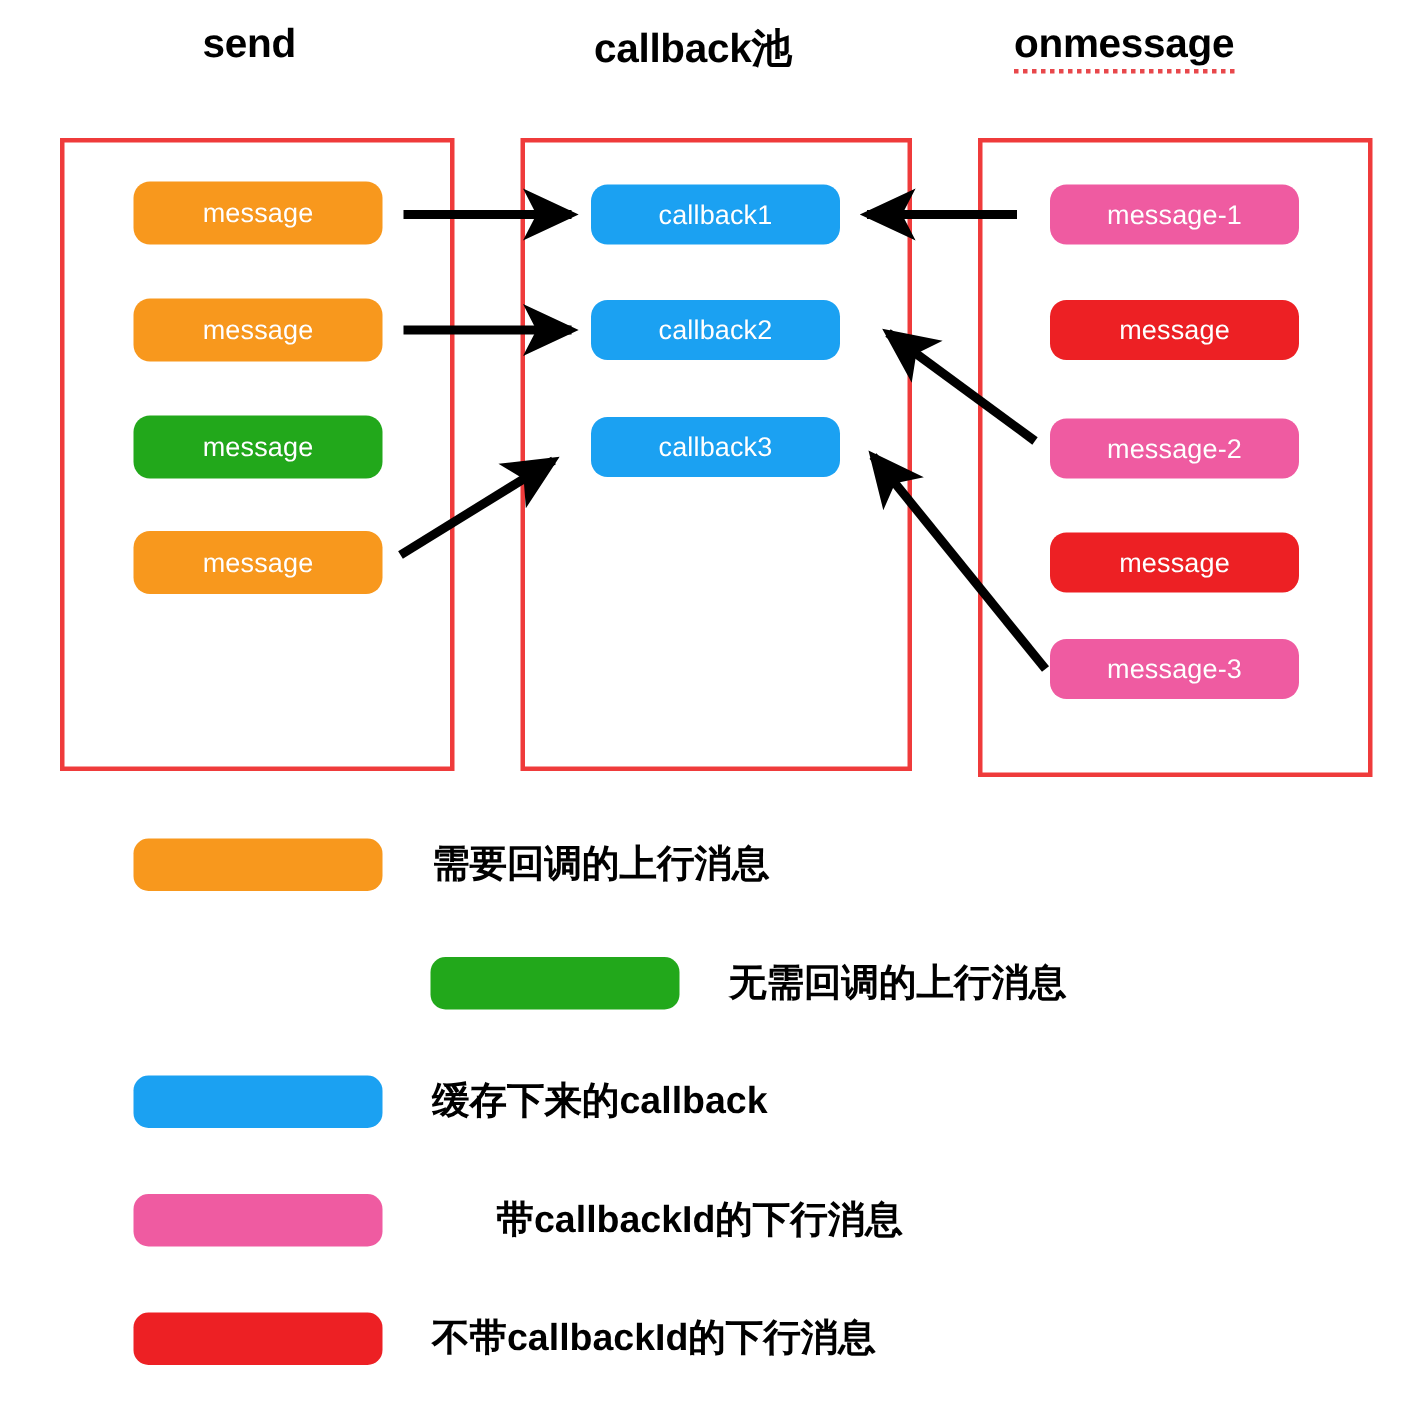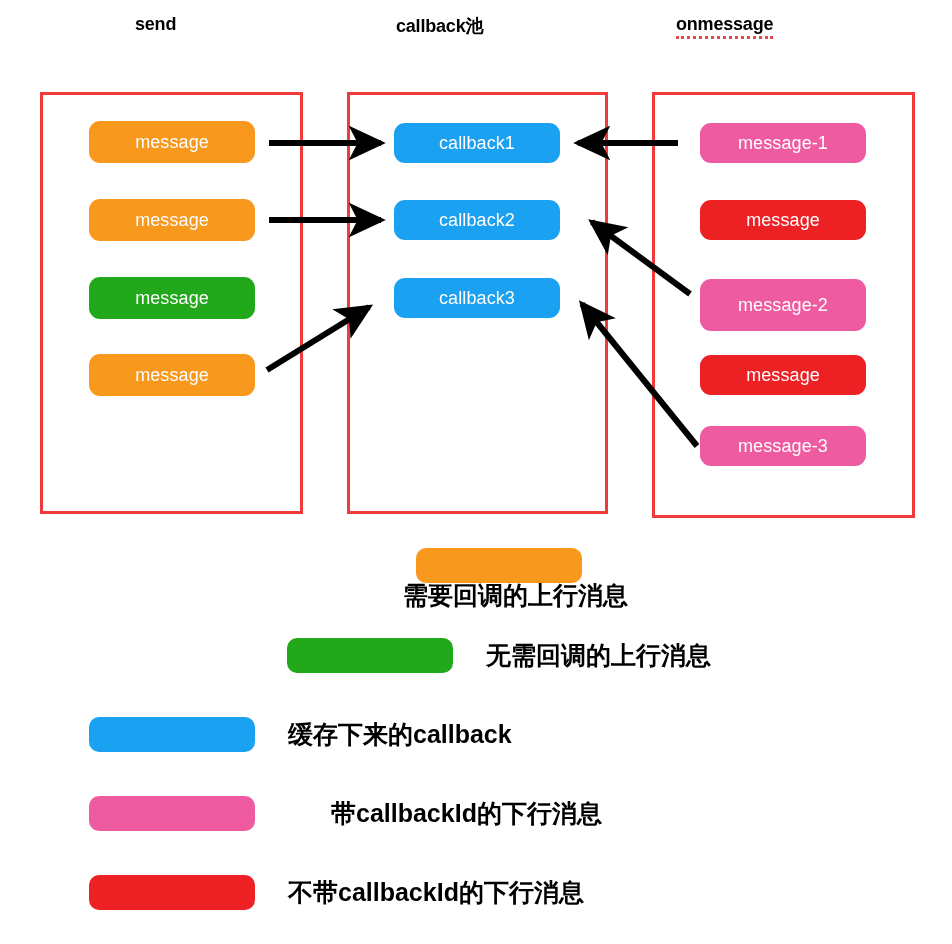--- a/index.html
+++ b/index.html
@@ -19,21 +19,21 @@
     position: absolute;
     left: 0; top: 0;
     width: 952px;
     height: 944px;
   }
 
   
   .col-title {
     position: absolute;
     font-weight: bold;
-    font-size: 18px;
+    font-size: 27px;
     color: #000000;
     letter-spacing: -0.2px;
     white-space: nowrap;
   }
   .col-title.spell {
     border-bottom: 3px dotted #e8474b;
     padding-bottom: 1px;
   }
 
   
@@ -111,21 +111,21 @@
   <div class="pill" style="left:89px; top:199px; width:166px; height:42px; background:#F8981D;">message</div>
   <div class="pill" style="left:89px; top:277px; width:166px; height:42px; background:#22A81B;">message</div>
   <div class="pill" style="left:89px; top:354px; width:166px; height:42px; background:#F8981D;">message</div>
 
   <div class="pill" style="left:394px; top:123px; width:166px; height:40px; background:#1BA1F2;">callback1</div>
   <div class="pill" style="left:394px; top:200px; width:166px; height:40px; background:#1BA1F2;">callback2</div>
   <div class="pill" style="left:394px; top:278px; width:166px; height:40px; background:#1BA1F2;">callback3</div>
 
   <div class="pill" style="left:700px; top:123px; width:166px; height:40px; background:#EF5BA1;">message-1</div>
   <div class="pill" style="left:700px; top:200px; width:166px; height:40px; background:#ED2024;">message</div>
-  <div class="pill" style="left:700px; top:279px; width:166px; height:52px; background:#EF5BA1;">message-2</div>
+  <div class="pill" style="left:700px; top:279px; width:166px; height:40px; background:#EF5BA1;">message-2</div>
   <div class="pill" style="left:700px; top:355px; width:166px; height:40px; background:#ED2024;">message</div>
   <div class="pill" style="left:700px; top:426px; width:166px; height:40px; background:#EF5BA1;">message-3</div>
 
   <svg id="arrows" viewBox="0 0 952 944" xmlns="http://www.w3.org/2000/svg">
     <defs>
       <marker id="ah" markerWidth="7" markerHeight="7" refX="5.4" refY="3.5" orient="auto" markerUnits="strokeWidth">
         <path d="M0,0.6 L6.2,3.5 L0,6.4 L1.5,3.5 Z" fill="#000000"></path>
       </marker>
     </defs>
 
@@ -147,21 +147,21 @@
 
     <g>
       <line x1="690" y1="294" x2="592" y2="222" stroke="#000000" stroke-width="6" marker-end="url(#ah)"></line>
     </g>
 
     <g>
       <line x1="697" y1="446" x2="582" y2="304" stroke="#000000" stroke-width="6" marker-end="url(#ah)"></line>
     </g>
   </svg>
 
-  <div class="legend-row" style="top:548px;flex-direction:column;">
+  <div class="legend-row" style="top:548px;">
     <div class="legend-swatch" style="background:#F8981D;"></div>
     <div class="legend-label">需要回调的上行消息</div>
   </div>
 
   <div class="legend-row" style="top:627px;justify-content:center;">
     <div class="legend-swatch" style="background:#22A81B;"></div>
     <div class="legend-label">无需回调的上行消息</div>
   </div>
 
   <div class="legend-row" style="top:706px;">

